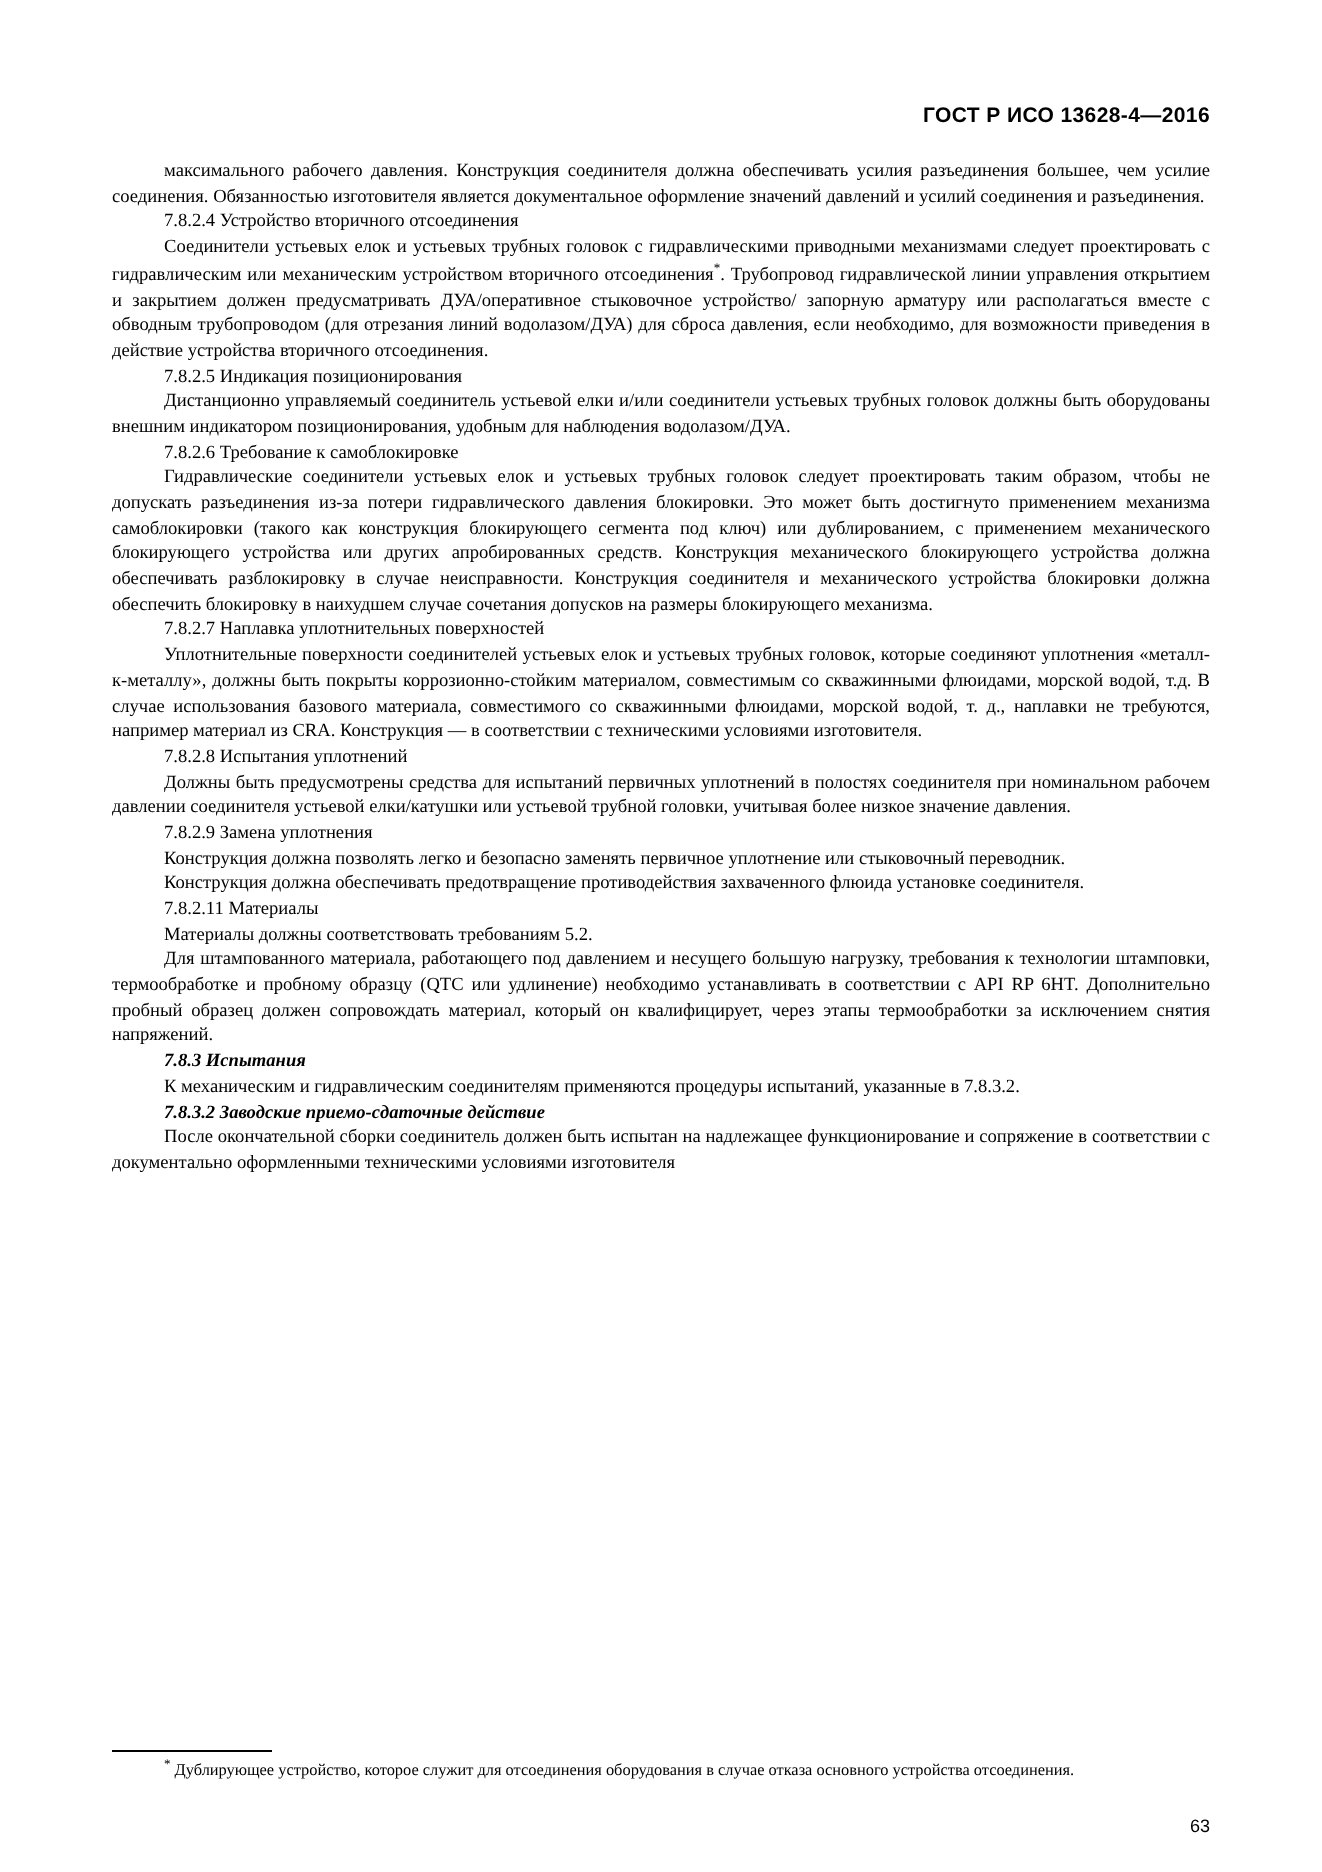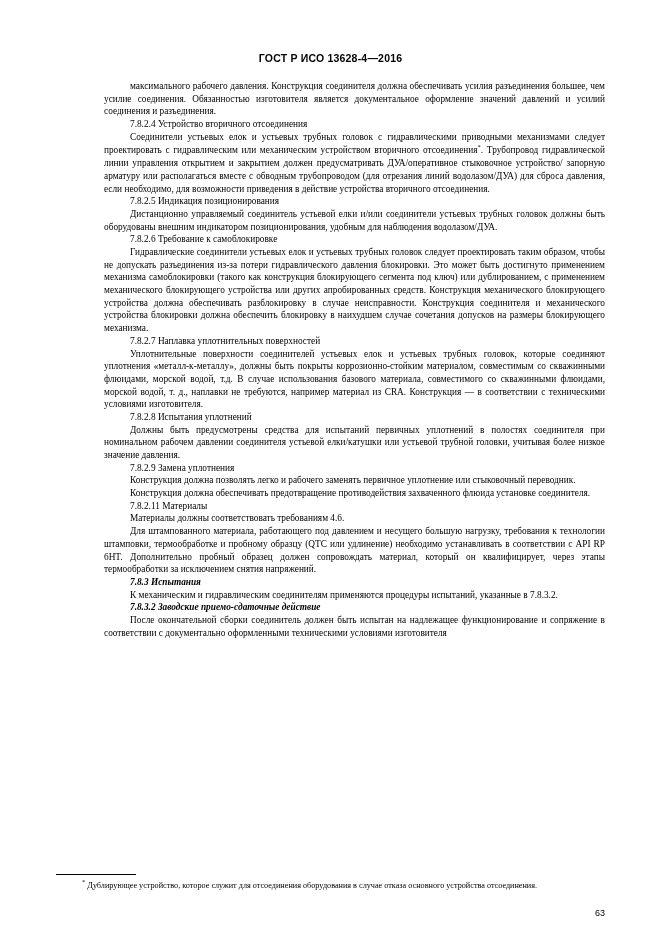--- a/index.html
+++ b/index.html
@@ -16,32 +16,31 @@
     overflow: hidden;
   }
   .page {
     width: 661px;
     height: 936px;
     box-sizing: border-box;
     padding: 52px 56px 0 56px;
     position: relative;
   }
   .header {
-    text-align: center;
+    text-align: right;
     font-family: "Liberation Sans", sans-serif;
     font-weight: bold;
     font-size: 10.5px;
     letter-spacing: 0.2px;
     margin-bottom: 16px;
   }
   .content {
     font-size: 9.3px;
     line-height: 1.365;
     text-align: justify;
-    margin-left: 48px;
   }
   .content p {
     margin: 0;
     text-indent: 26px;
     text-align: justify;
     hyphens: auto;
   }
   .heading {
     margin: 0;
     text-indent: 26px;
@@ -116,28 +115,28 @@
     <p class="heading">7.8.2.7 Наплавка уплотнительных поверхностей</p>
 
     <p>Уплотнительные поверхности соединителей устьевых елок и устьевых трубных головок, которые соединяют уплотнения «металл-к-металлу», должны быть покрыты коррозионно-стойким материалом, совместимым со скважинными флюидами, морской водой, т.д. В случае использования базового мате­риала, совместимого со скважинными флюидами, морской водой, т. д., наплавки не требуются, напри­мер материал из CRA. Конструкция — в соответствии с техническими условиями изготовителя.</p>
 
     <p class="heading">7.8.2.8 Испытания уплотнений</p>
 
     <p>Должны быть предусмотрены средства для испытаний первичных уплотнений в полостях соеди­нителя при номинальном рабочем давлении соединителя устьевой елки/катушки или устьевой трубной головки, учитывая более низкое значение давления.</p>
 
     <p class="heading">7.8.2.9 Замена уплотнения</p>
 
-    <p>Конструкция должна позволять легко и рабочего заменять первичное уплотнение или стыковоч­ный переводник.</p>
+    <p>Конструкция должна позволять легко и безопасно заменять первичное уплотнение или стыковоч­ный переводник.</p>
 
 
     <p>Конструкция должна обеспечивать предотвращение противодействия захваченного флюида уста­новке соединителя.</p>
 
     <p class="heading">7.8.2.11 Материалы</p>
 
-    <p>Материалы должны соответствовать требованиям 4.6.</p>
+    <p>Материалы должны соответствовать требованиям 5.2.</p>
 
     <p>Для штампованного материала, работающего под давлением и несущего большую нагрузку, тре­бования к технологии штамповки, термообработке и пробному образцу (QTC или удлинение) необходи­мо устанавливать в соответствии с API RP 6HT. Дополнительно пробный образец должен сопровождать материал, который он квалифицирует, через этапы термообработки за исключением снятия напряже­ний.</p>
 
     <p class="heading-bold">7.8.3 Испытания</p>
 
 
     <p>К механическим и гидравлическим соединителям применяются процедуры испытаний, указанные в 7.8.3.2.</p>
 
     <p class="heading-bold">7.8.3.2 Заводские приемо-сдаточные действие</p>
 

